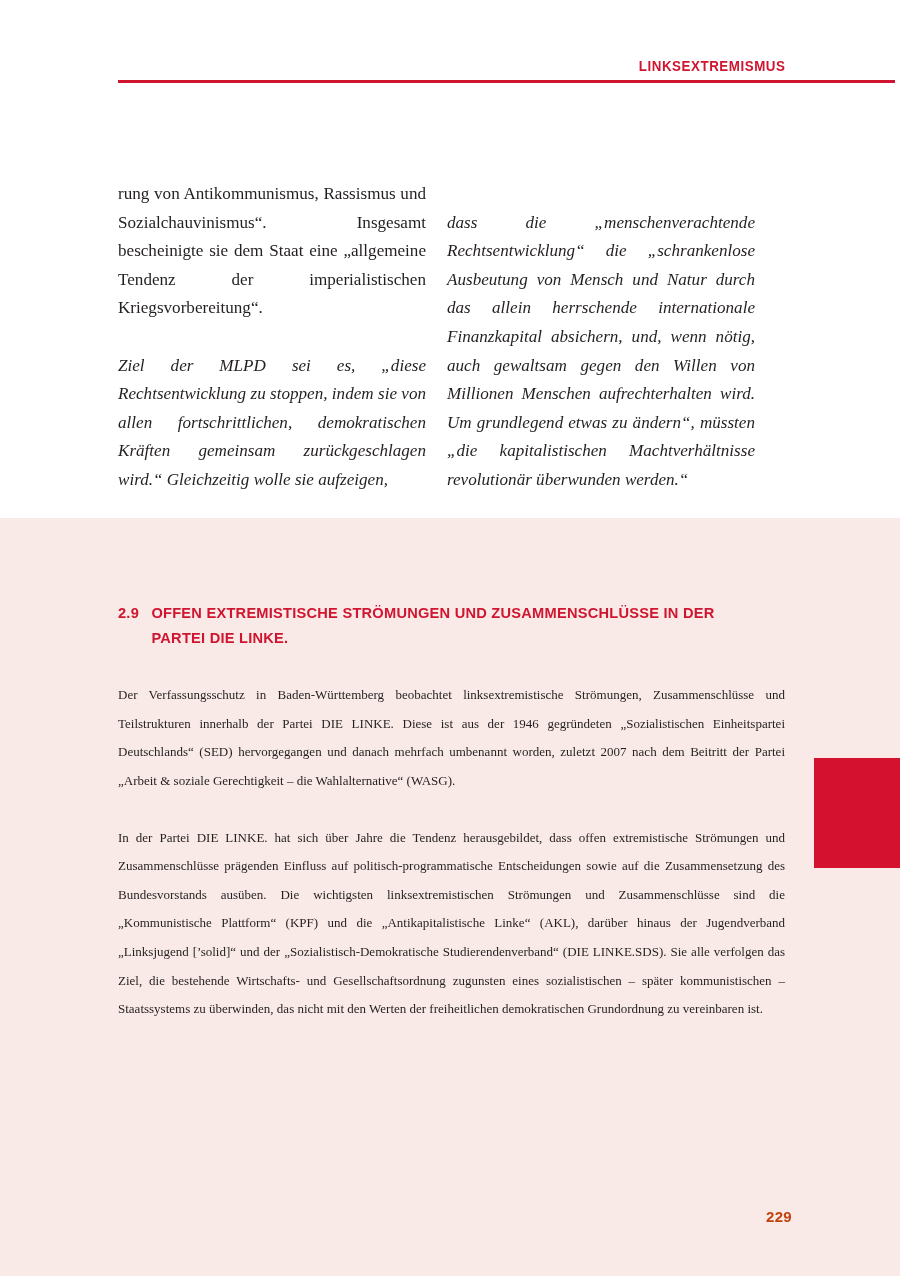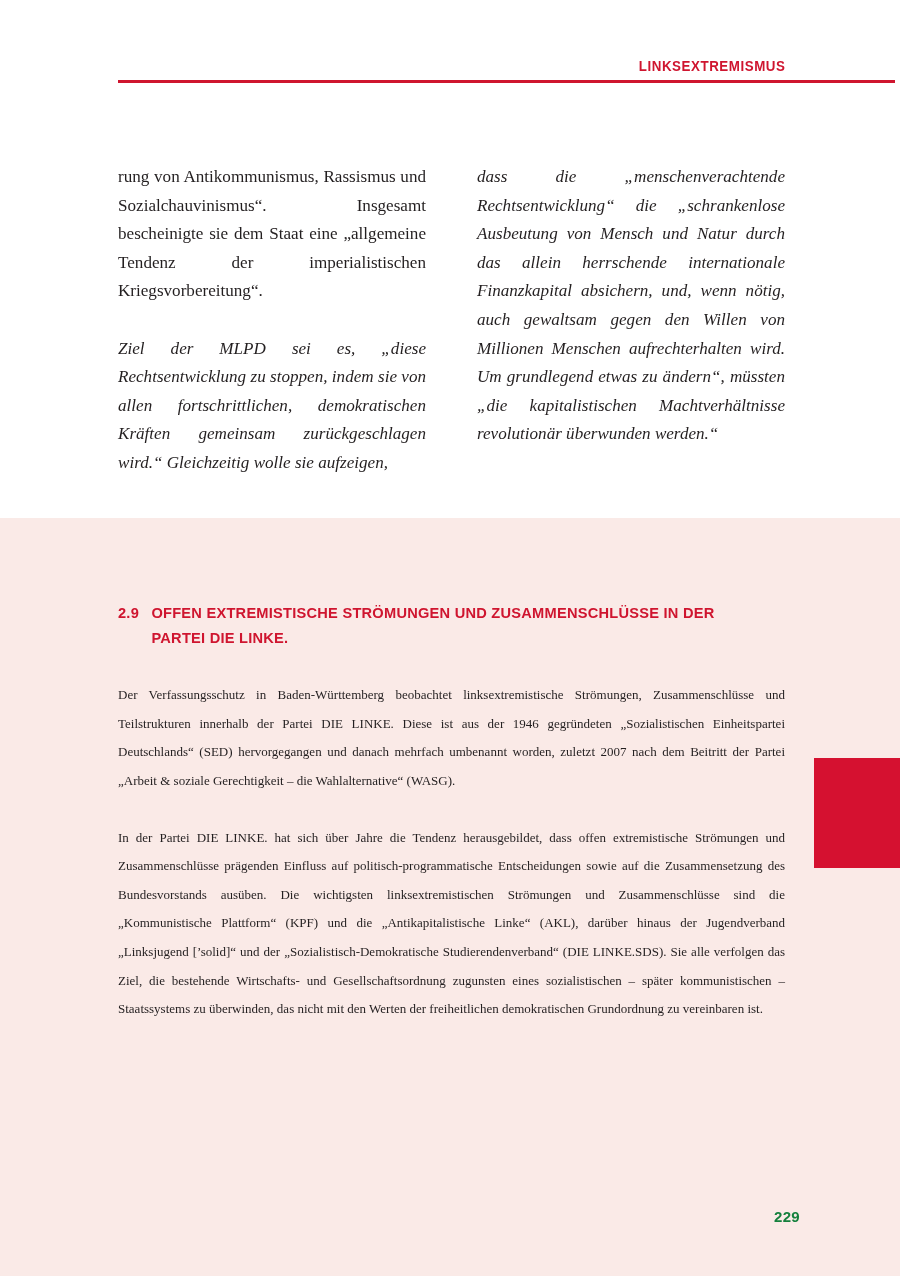--- a/index.html
+++ b/index.html
@@ -61,24 +61,25 @@
     right: 0;
     top: 22px;
     height: 2.6px;
     background: #cf152f;
   }
 
   
   .columns {
     position: absolute;
     left: 118px;
-    top: 163px;
+    top: 180px;
     width: 667px;
     display: flex;
-    gap: 51px;
+    gap: 21px;
+    align-items: flex-end;
   }
   .column {
     width: 308px;
   }
   .column p {
     margin: 0;
     font-size: 17.1px;
     line-height: 28.6px;
     text-align: justify;
     text-justify: inter-word;
@@ -141,27 +142,27 @@
     left: 814px;
     top: 758px;
     width: 90px;
     height: 110px;
     background: #d51130;
   }
 
   
   .folio {
     position: absolute;
-    right: 100px;
+    right: 108px;
     top: 1208px;
     font-family: "Liberation Sans", sans-serif;
     font-weight: bold;
     font-size: 15px;
     letter-spacing: 0.3px;
-    color: #15803d;
+    color: #c2410c;
   }
 </style>
 </head>
 <body>
 
 <div class="page">
 
   <div class="section-band"></div>
 
   <div class="running-head">

